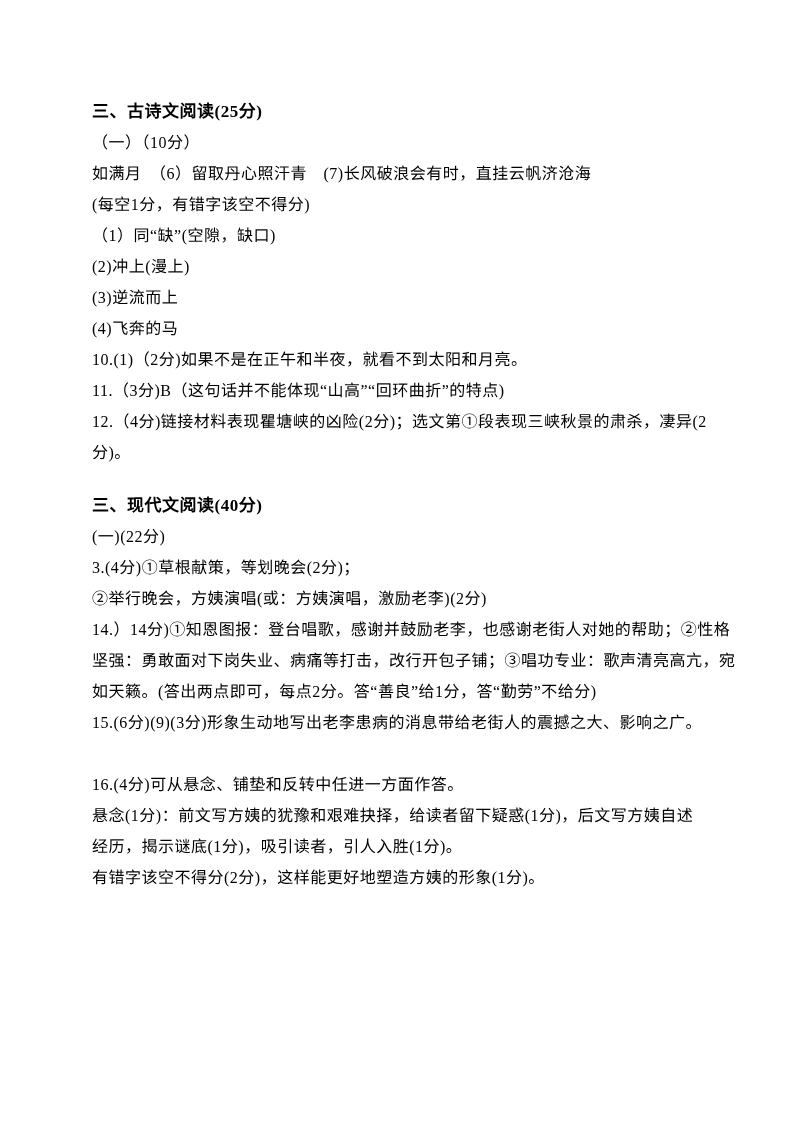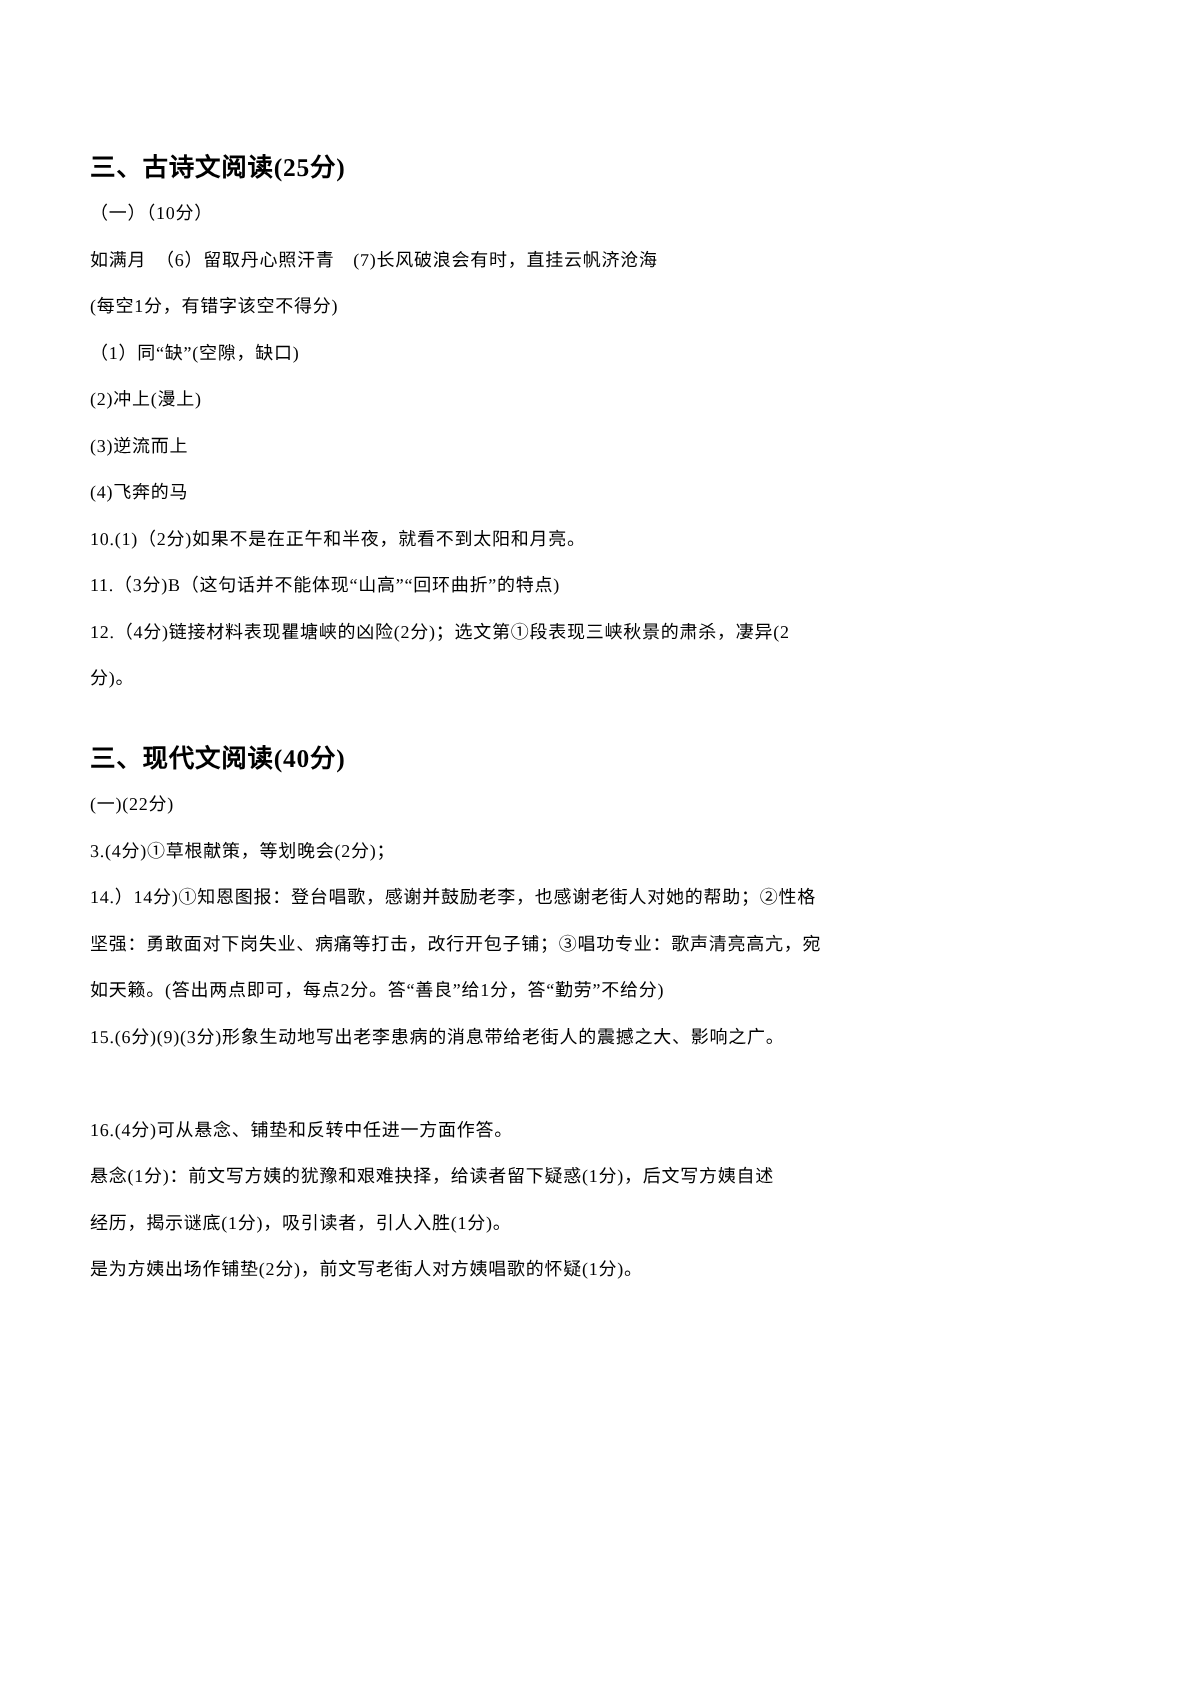--- a/index.html
+++ b/index.html
@@ -11,26 +11,26 @@
     width: 794px;
     height: 1123px;
     color: #000000;
     font-family: "Liberation Serif", "DejaVu Serif", serif;
     overflow: hidden;
   }
   .page {
     box-sizing: border-box;
     width: 794px;
     height: 1123px;
-    padding: 96px 100px 0 60px;
+    padding: 96px 100px 0 92px;
     background: #ffffff;
     overflow: hidden;
   }
   .line {
-    font-size: 12px;
+    font-size: 16px;
     line-height: 31px;
     white-space: pre;
     letter-spacing: 0.5px;
   }
   .heading {
     font-weight: bold;
     font-size: 17px;
   }
   .heading.second {
     margin-top: 22px;
@@ -51,22 +51,23 @@
   <div class="line">(2)冲上(漫上)</div>
   <div class="line">(3)逆流而上</div>
   <div class="line">(4)飞奔的马</div>
   <div class="line">10.(1)（2分)如果不是在正午和半夜，就看不到太阳和月亮。</div>
   <div class="line">11.（3分)B（这句话并不能体现“山高”“回环曲折”的特点)</div>
   <div class="line">12.（4分)链接材料表现瞿塘峡的凶险(2分)；选文第①段表现三峡秋景的肃杀，凄异(2</div>
   <div class="line">分)。</div>
   <div class="line heading second">三、现代文阅读(40分)</div>
   <div class="line">(一)(22分)</div>
   <div class="line">3.(4分)①草根献策，等划晚会(2分)；</div>
+  <div class="line">②举行晚会，方姨演唱(或：方姨演唱，激励老李)(2分)</div>
   <div class="line">14.）14分)①知恩图报：登台唱歌，感谢并鼓励老李，也感谢老街人对她的帮助；②性格</div>
   <div class="line">坚强：勇敢面对下岗失业、病痛等打击，改行开包子铺；③唱功专业：歌声清亮高亢，宛</div>
   <div class="line">如天籁。(答出两点即可，每点2分。答“善良”给1分，答“勤劳”不给分)</div>
   <div class="line">15.(6分)(9)(3分)形象生动地写出老李患病的消息带给老街人的震撼之大、影响之广。</div>
   <div class="line blank"></div>
   <div class="line">16.(4分)可从悬念、铺垫和反转中任进一方面作答。</div>
   <div class="line">悬念(1分)：前文写方姨的犹豫和艰难抉择，给读者留下疑惑(1分)，后文写方姨自述</div>
   <div class="line">经历，揭示谜底(1分)，吸引读者，引人入胜(1分)。</div>
-  <div class="line">是为方姨出场作铺垫(2分)，前文写老街人对方姨唱歌的怀疑(1分)。</div>
+  <div class="line">有错字该空不得分(2分)，这样能更好地塑造方姨的形象(1分)。</div>
 </div>
 
 </body></html>

